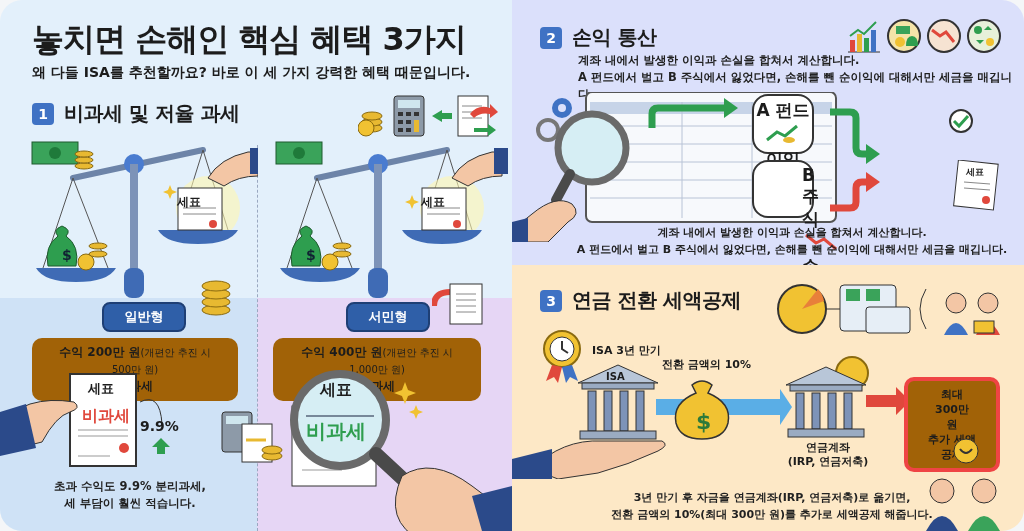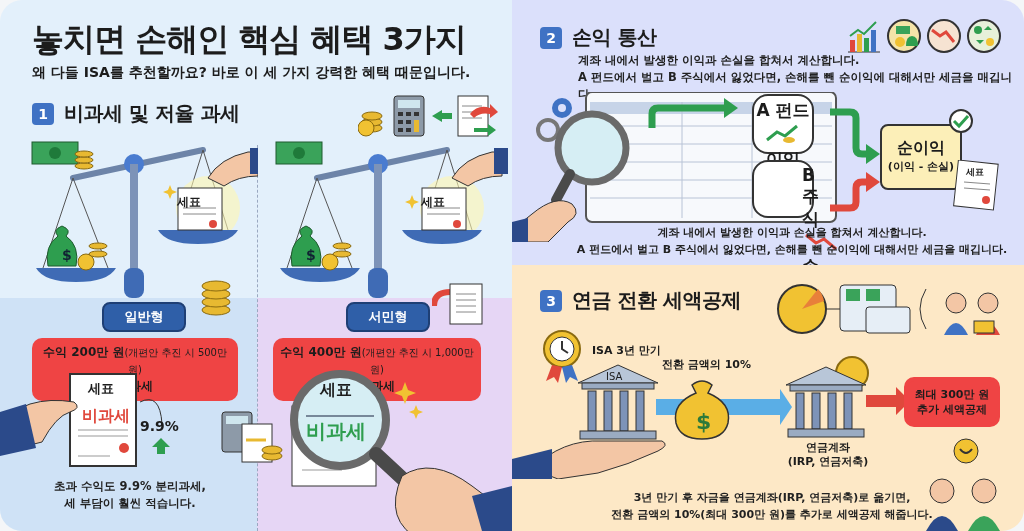--- a/index.html
+++ b/index.html
@@ -19,21 +19,21 @@
   .subtitle { position: absolute; left: 32px; top: 64px; font-size: 14px; font-weight: bold; text-align: center; }
 
   .sec-head { position: absolute; display: flex; align-items: center; gap: 10px; }
   .num-badge { width: 22px; height: 22px; border-radius: 4px; background: #3f72c4; color: #fff; font-size: 14px; font-weight: bold; display: flex; align-items: center; justify-content: center; }
   .sec-title { font-size: 20px; font-weight: bold; letter-spacing: -0.5px; }
 
   .desc { position: absolute; font-size: 11.5px; font-weight: bold; line-height: 17px; color: #222; }
   .center { text-align: center; }
 
   .pill { position: absolute; background: #2f5fa8; color: #fff; font-size: 13px; font-weight: bold; border-radius: 8px; padding: 4px 8px; width: 84px; text-align: center; border: 2px solid #1e3f75; }
-  .card { position: absolute; background: #ef4444; border-radius: 10px; font-size: 12px; font-weight: bold; text-align: center; line-height: 17px; padding: 6px 4px; }
+  .card { position: absolute; background: #a16207; border-radius: 10px; font-size: 12px; font-weight: bold; text-align: center; line-height: 17px; padding: 6px 20px; }
   .card small { font-size: 10px; font-weight: normal; }
 
   .boxw { position: absolute; background: #fff; border: 2px solid #333; border-radius: 16px; text-align: center; font-size: 17px; font-weight: bold; }
   .yellow-box { position: absolute; background: #fcefb8; border: 2px solid #333; border-radius: 8px; text-align: center; }
 
   .ico { position: absolute; }
 </style>
 </head>
 <body>
 
@@ -293,24 +293,20 @@
     <div>이익</div>
   </div>
   <div class="boxw" style="left:240px; top:160px; width:62px; height:58px;padding-left:48px;">
     <div style="margin-top:3px;">B 주식</div>
     <svg width="40" height="20">
         <path d="M4 4 l10 8 l8 -4 l12 10" fill="none" stroke="#e0483c" stroke-width="3"></path>
       </svg>
     <div>손실</div>
   </div>
 
-  <div class="yellow-box" style="left:368px; top:124px; width:82px; height:66px;">
-    <div style="font-size:16px; font-weight:bold; margin-top:12px;">순이익</div>
-    <div style="font-size:11px; font-weight:bold;">(이익 - 손실)</div>
-  </div>
   <svg class="ico" style="left:436px; top:108px;" width="26" height="26">
       <circle cx="13" cy="13" r="11" fill="#fff" stroke="#333" stroke-width="2"></circle>
       <path d="M6 13 l5 5 l9 -10" fill="none" stroke="#2e9e4f" stroke-width="3"></path>
     </svg>
   <svg class="ico" style="left:440px; top:160px;" width="50" height="56">
       <rect x="4" y="2" width="40" height="46" fill="#fff" stroke="#333" transform="rotate(6 24 24)"></rect>
       <g stroke="#888">
         <line x1="12" y1="22" x2="38" y2="24"></line>
         <line x1="12" y1="28" x2="38" y2="30"></line>
       </g>
@@ -358,21 +354,21 @@
         <rect x="76" y="62" width="8" height="40"></rect>
         <rect x="92" y="62" width="8" height="40"></rect>
         <rect x="108" y="62" width="8" height="40"></rect>
         <rect x="124" y="62" width="8" height="40"></rect>
       </g>
     <rect x="68" y="102" width="76" height="8" fill="#9aabc2" stroke="#333"></rect>
     <path d="M20 140 q30 -30 70 -28 h60 q8 4 -4 10 q-30 14 -60 22 l-40 6z" fill="#f3c6a5" stroke="#333"></path>
     <path d="M0 130 l40 -10 v30 h-40z" fill="#2b4a8a"></path>
   </svg>
   <div class="ico" style="left:80px; top:78px; font-size:11px; font-weight:bold;">ISA 3년 만기</div>
-  <div class="ico" style="left:94px; top:106px; font-size:10px; font-weight:normal;">ISA</div>
+  <div class="ico" style="left:94px; top:106px; font-size:10px; font-weight:bold;">ISA</div>
 
   <div class="ico" style="left:150px; top:92px; font-size:11px; font-weight:bold;">전환 금액의 10%</div>
 
   <svg class="ico" style="left:140px; top:108px;" width="140" height="70">
     <rect x="4" y="26" width="126" height="16" fill="#5aaee6"></rect>
     <path d="M128 16 l12 18 l-12 18z" fill="#5aaee6"></path>
     <path d="M40 12 q10 -8 20 0 l-4 8 q24 10 20 30 q-4 16 -26 16 q-22 0 -26 -16 q-4 -20 20 -30z" fill="#f1c232" stroke="#333" stroke-width="1.5"></path>
     <text x="44" y="56" font-size="22" font-weight="bold" fill="#2e7a3a" font-family="DejaVu Sans, sans-serif">$</text>
   </svg>
 

